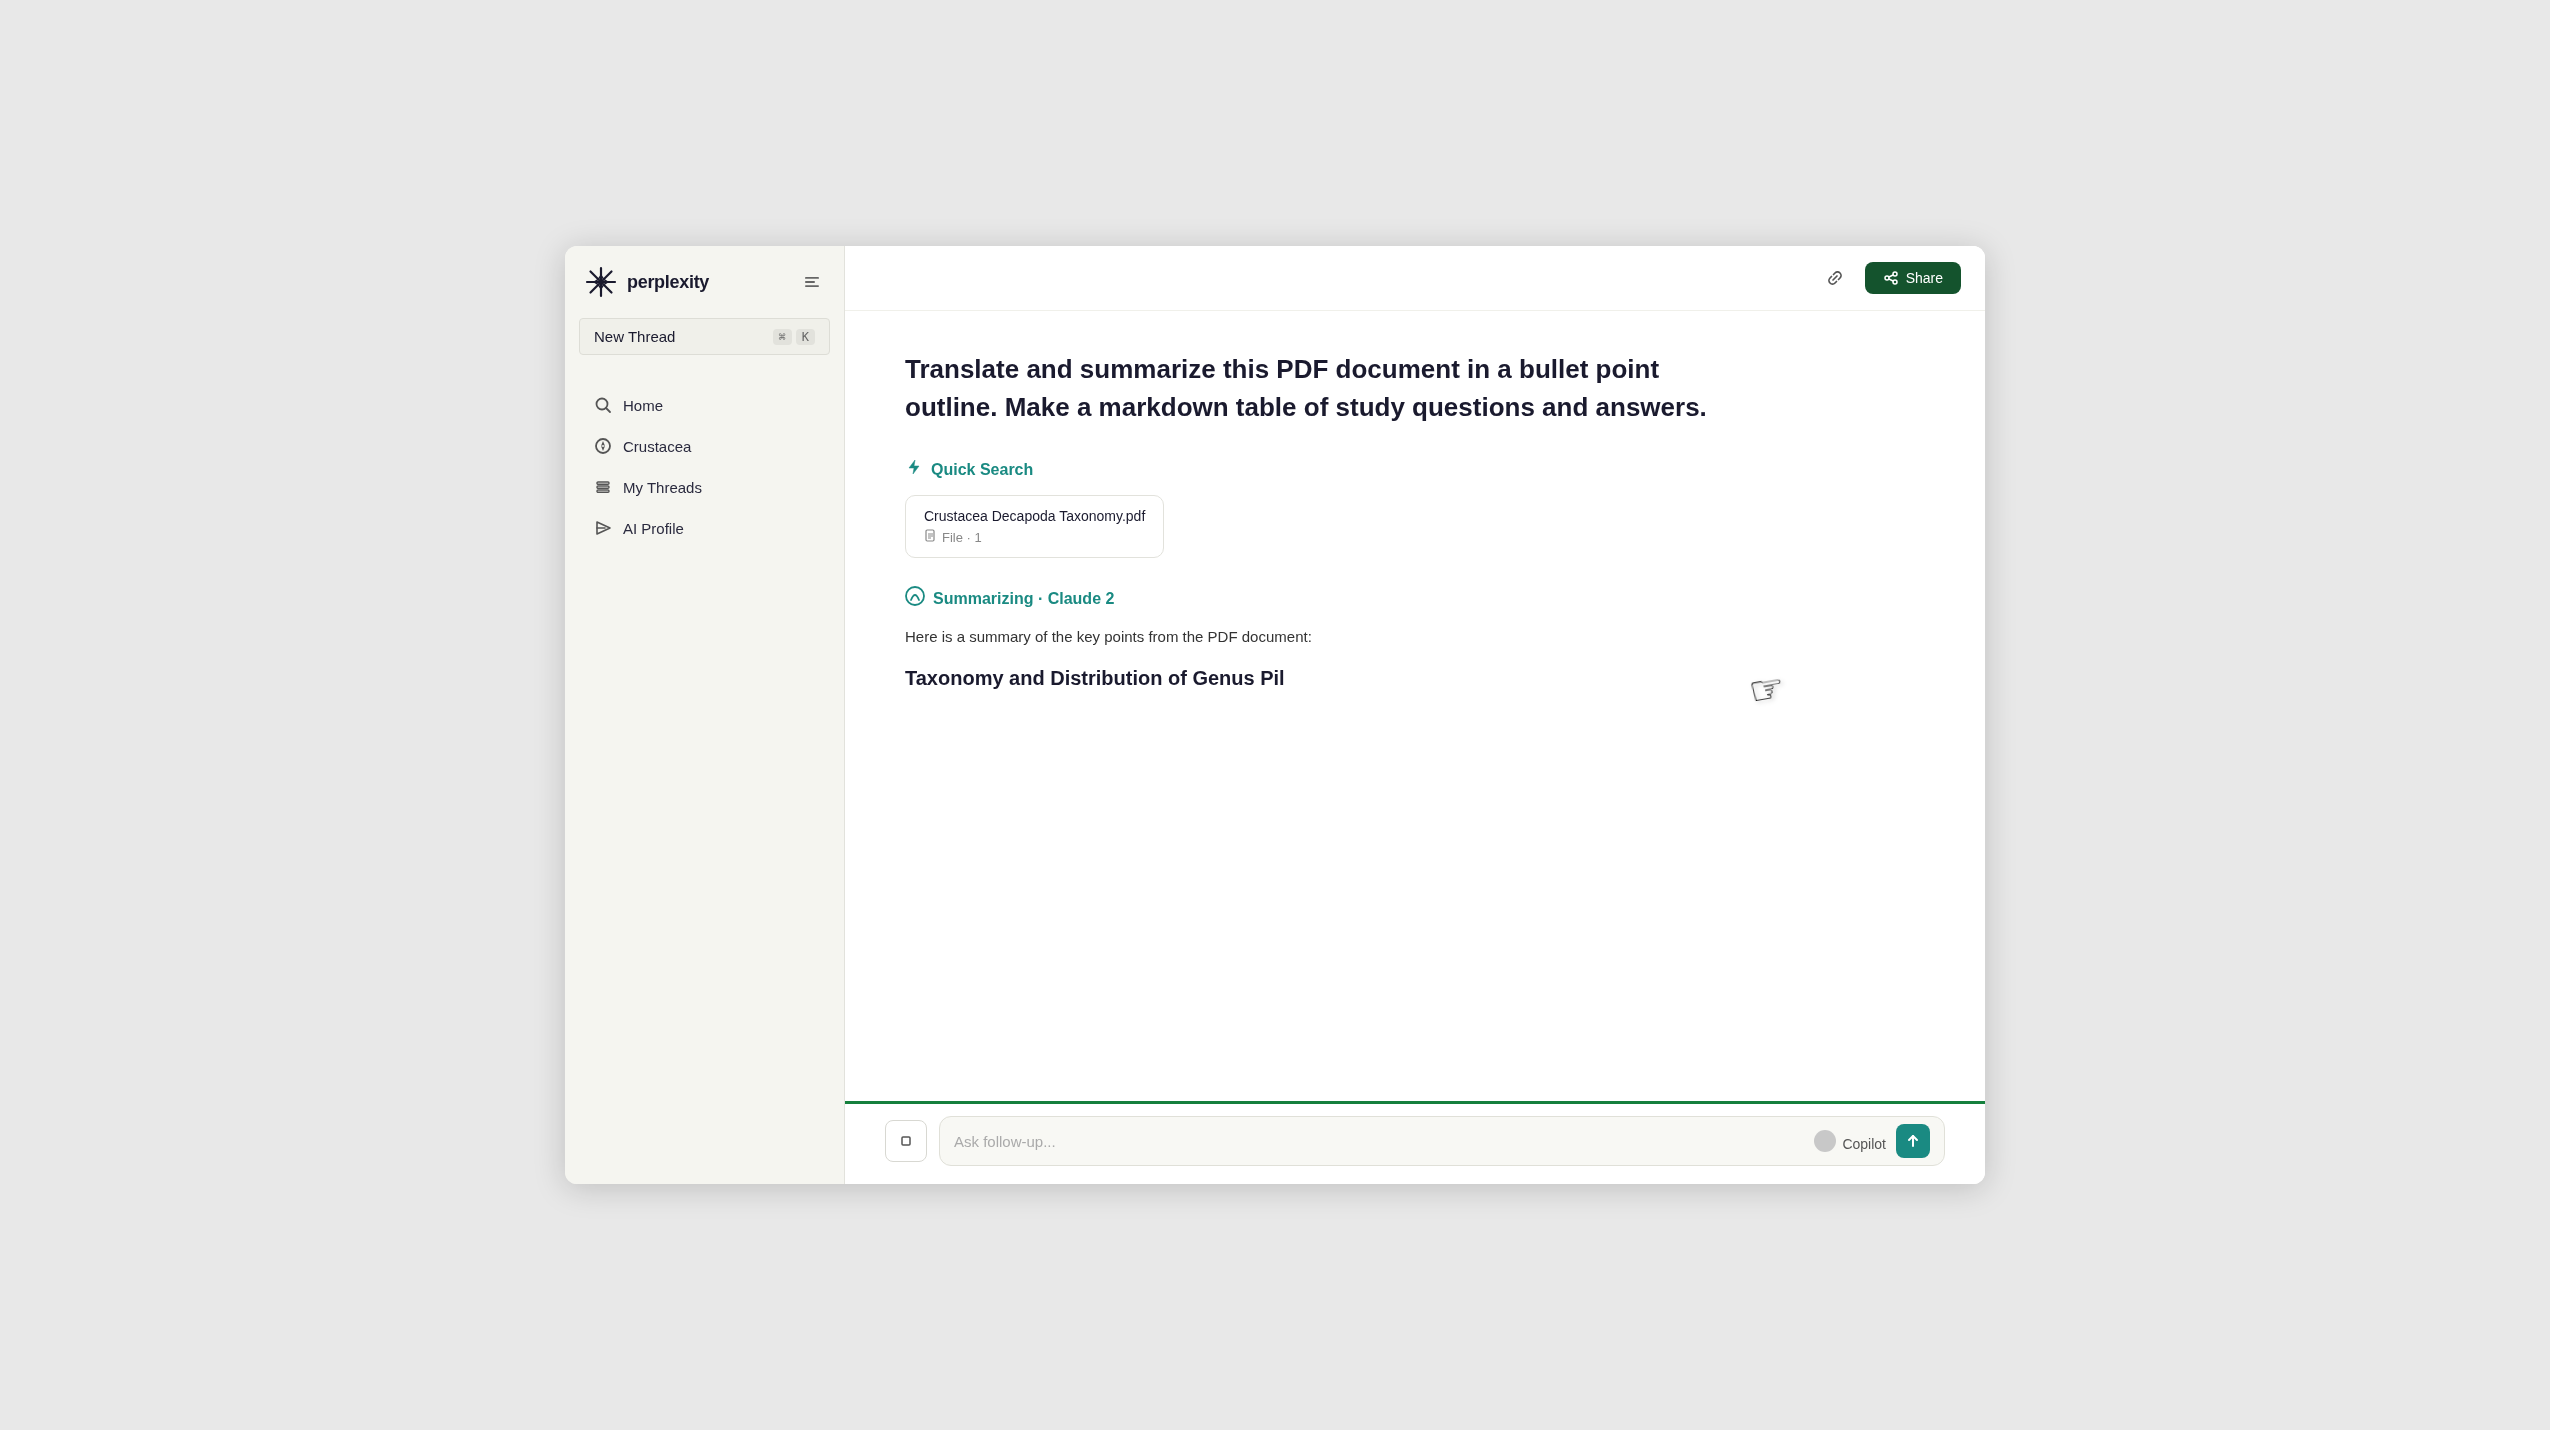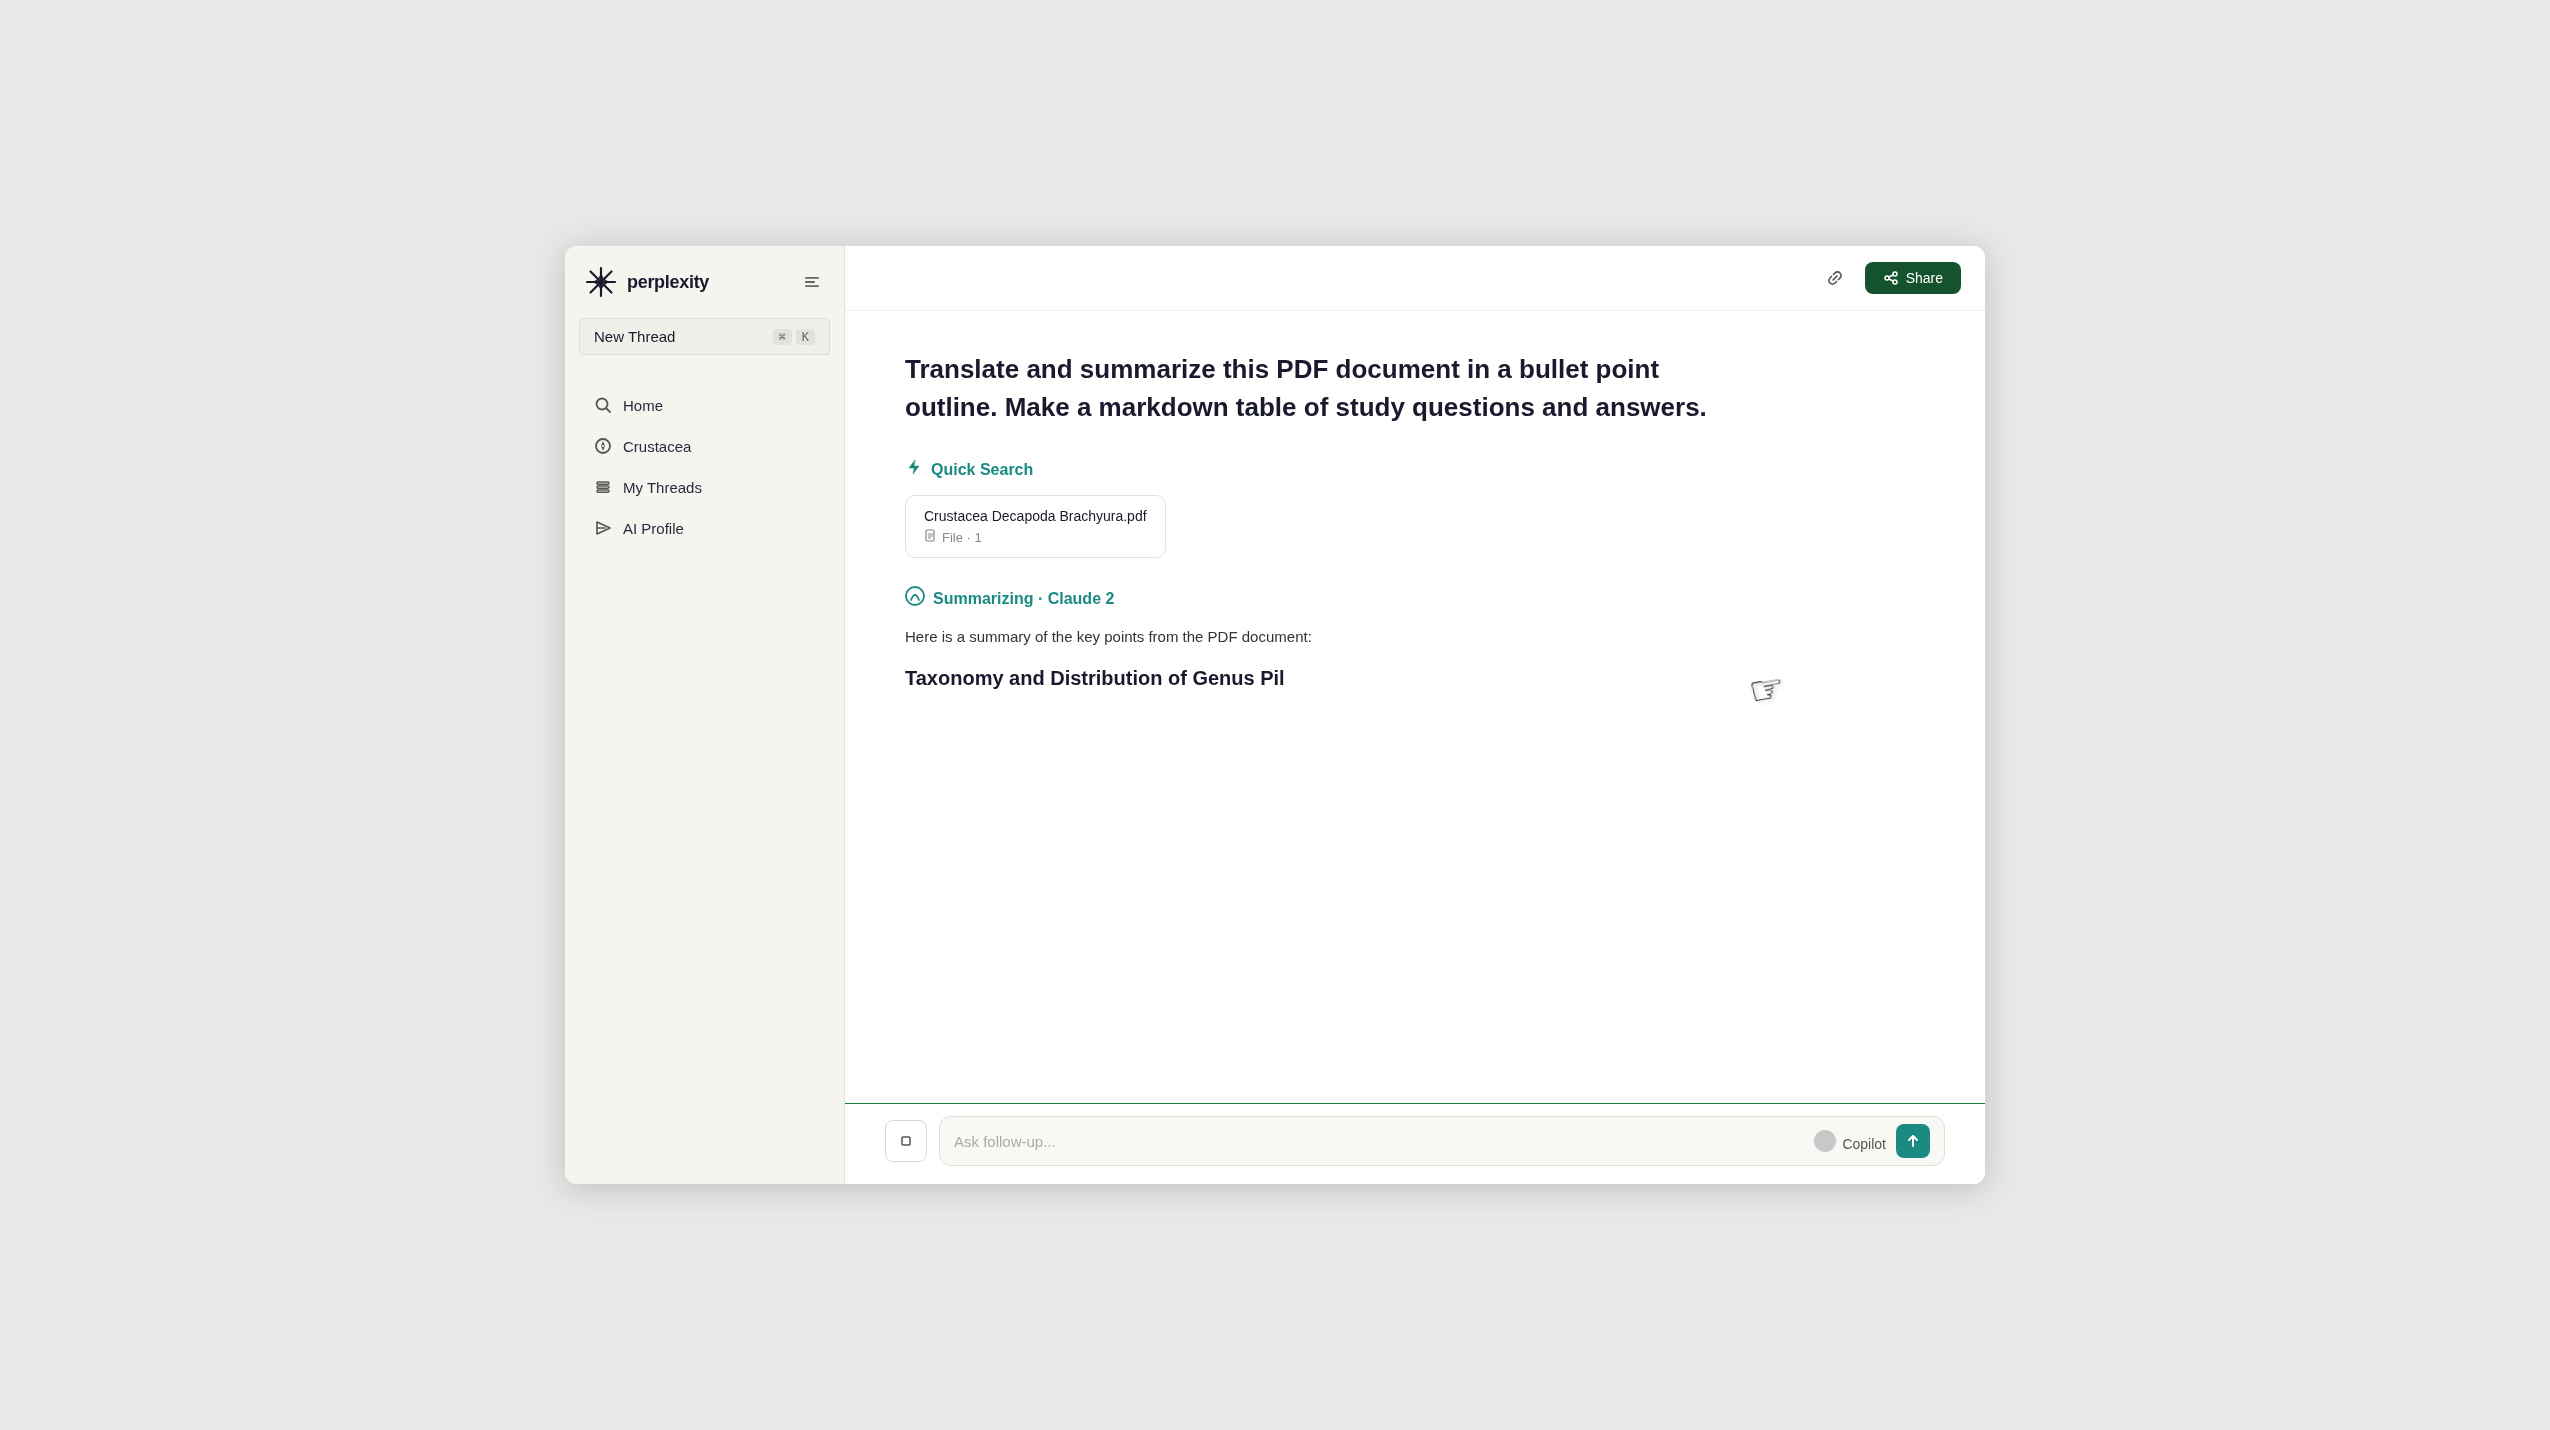--- a/index.html
+++ b/index.html
@@ -270,21 +270,21 @@
       font-size: 20px;
       font-weight: 700;
       color: #1a1a2e;
       margin-bottom: 8px;
     }
 
     
     .bottom-bar {
       padding: 12px 40px 18px 40px;
       background: #fff;
-      border-top: 1px solid #15803d;
+      border-top: 3px solid #15803d;
       display: flex;
       align-items: center;
       gap: 12px;
     }
 
     .attachment-btn {
       width: 42px;
       height: 42px;
       border: 1.5px solid #d8d8d2;
       background: #fff;
@@ -495,21 +495,21 @@
         <div class="quick-search-label">
           <span class="quick-search-icon">
             <svg width="18" height="18" viewBox="0 0 18 18" fill="none">
               <polygon points="10,2 4,10 9,10 8,16 14,8 9,8" fill="#1a8a82" stroke="#1a8a82" stroke-width="0.5"></polygon>
             </svg>
           </span>
           <span>Quick Search</span>
         </div>
 
         <div class="file-card">
-          <span class="file-name">Crustacea Decapoda Brachyura.pdf</span>
+          <span class="file-name">Crustacea Decapoda Taxonomy.pdf</span>
           <div class="file-meta">
             <span class="file-icon">
               <svg width="13" height="13" viewBox="0 0 13 13" fill="none">
                 <rect x="2" y="1" width="8" height="11" rx="1.2" stroke="#888" stroke-width="1.2"></rect>
                 <line x1="4" y1="5" x2="9" y2="5" stroke="#888" stroke-width="1"></line>
                 <line x1="4" y1="7" x2="9" y2="7" stroke="#888" stroke-width="1"></line>
                 <line x1="4" y1="9" x2="7" y2="9" stroke="#888" stroke-width="1"></line>
               </svg>
             </span>
             <span>File · 1</span>

